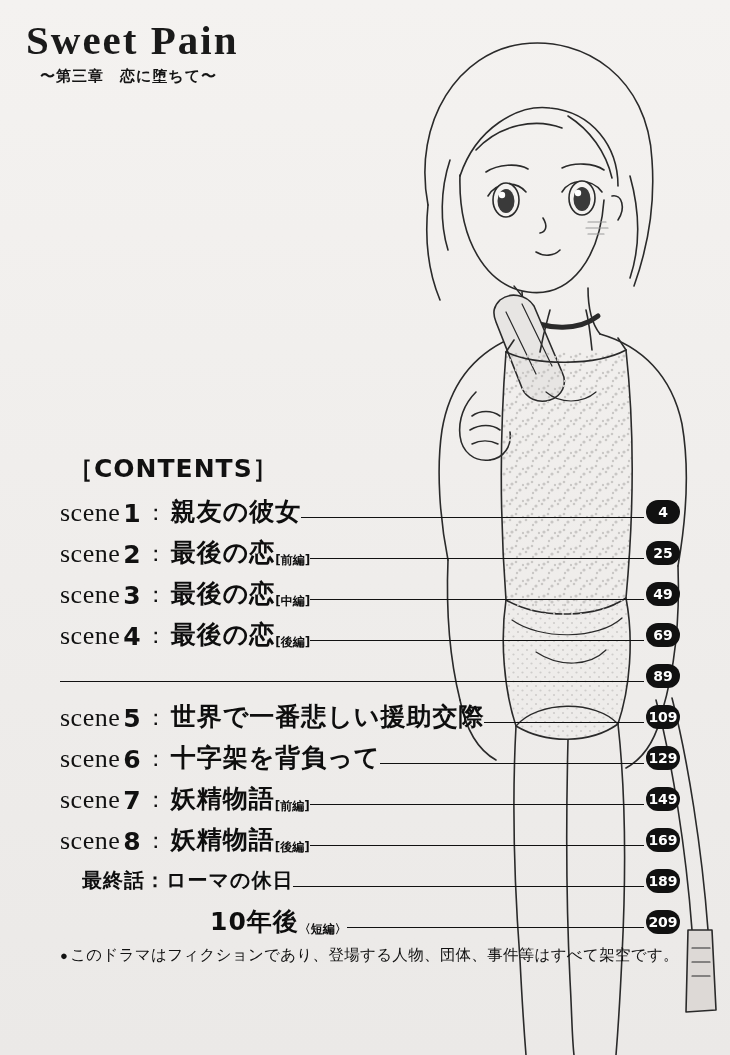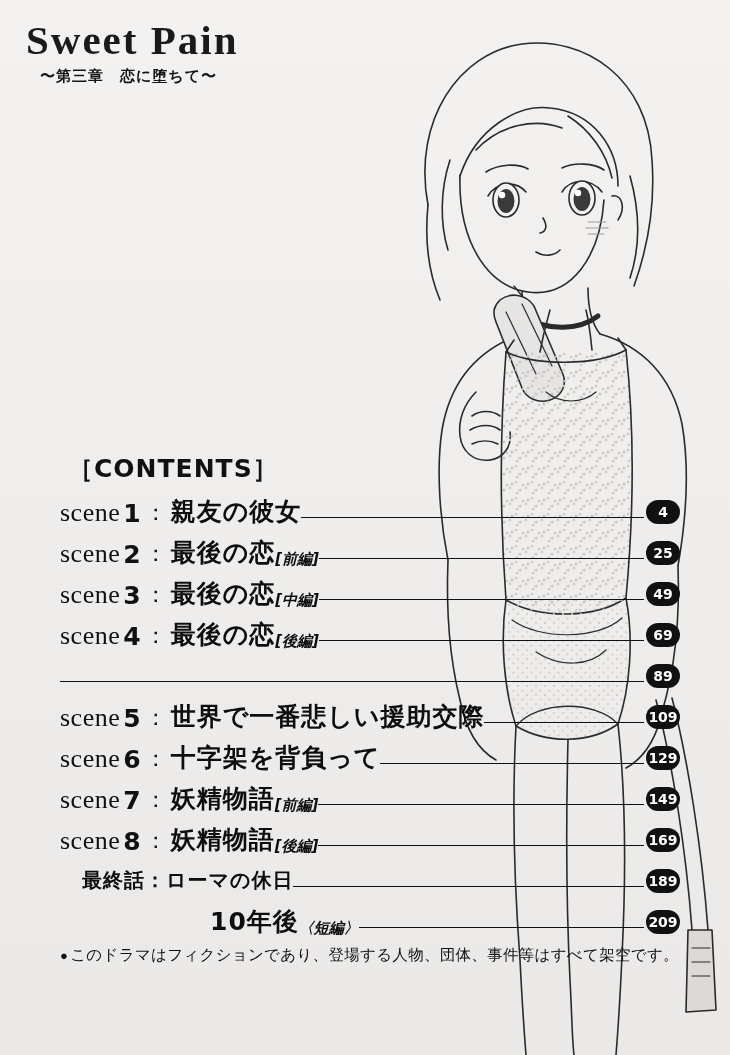--- a/index.html
+++ b/index.html
@@ -106,25 +106,24 @@
   }
   .toc-label .jp {
     font-family: "DejaVu Sans", sans-serif;
     font-size: 25px;
     font-weight: bold;
     letter-spacing: 1px;
     color: #0e0e0e;
   }
   .toc-label .jp-small {
     font-family: "DejaVu Sans", sans-serif;
-    font-size: 15px;
+    font-size: 12px;
     font-weight: bold;
     letter-spacing: 0;
     color: #0e0e0e;
-    font-style: italic;
   }
   .toc-row.indent .toc-label { margin-left: 122px; }
   .toc-row.indent2 .toc-label { margin-left: 150px; }
   .toc-row.final .toc-label .jp { font-size: 20px; }
   .toc-row.final .toc-label { margin-left: 22px; }
 
   .leader {
     position: relative;
     flex: 1;
     height: 1px;

